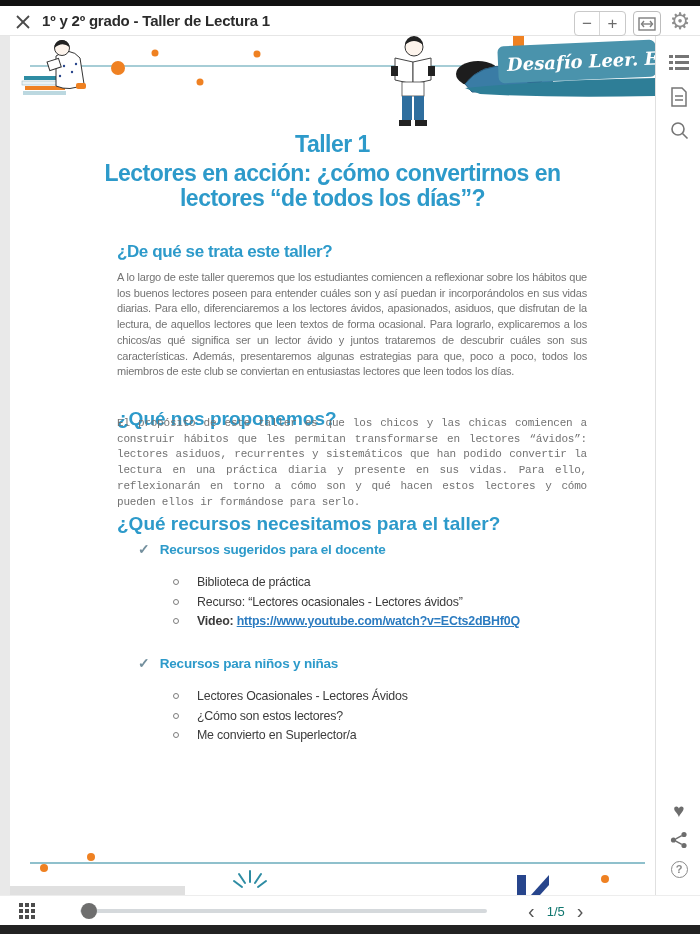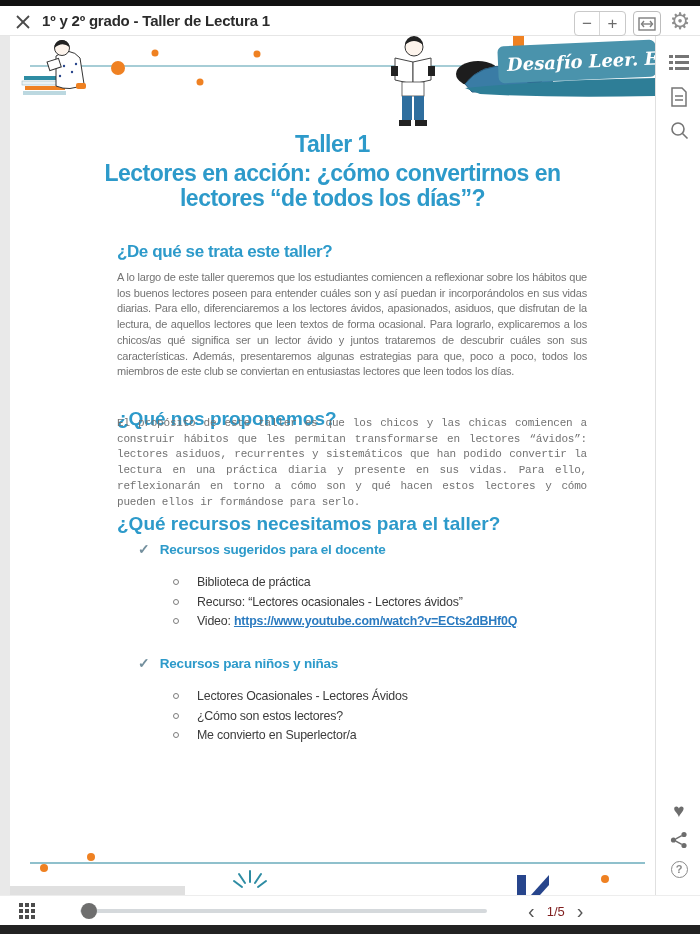--- a/index.html
+++ b/index.html
@@ -88,21 +88,21 @@
     display:grid; grid-template-columns:repeat(3,4px); grid-template-rows:repeat(3,4px);
     gap:2px; cursor:pointer; }
   .grid-icon i { background:#4c4c4c; }
   .slider-track { position:absolute; left:80px; top:13px; width:407px; height:4px;
     background:#d5d9dc; border-radius:2px; cursor:pointer; }
   .slider-handle { position:absolute; left:81px; top:7px; width:16px; height:16px;
     background:#6e6e6e; border-radius:50%; cursor:grab; }
   .pagenav { position:absolute; left:528px; top:0; height:30px; display:flex;
     align-items:center; gap:12px; }
   .nav-chev { font-size:20px; color:#555; cursor:pointer; line-height:28px; }
-  .page-ind { font-size:13px; color:#7f1d1d; font-weight:400; }
+  .page-ind { font-size:13px; color:#0f766e; font-weight:400; }
 </style>
 </head>
 <body>
 
 <div class="strip-top"></div>
 
 <div class="toolbar">
   <div class="close-btn">
     <svg width="20" height="20" viewBox="0 0 20 20">
       <line x1="4" y1="4" x2="16" y2="16" stroke="#4a4a4a" stroke-width="1.8"></line>
@@ -199,21 +199,21 @@
   <div class="bullet-row b1a">
     <span class="ring"></span>
     <span class="btext">Biblioteca de práctica</span>
   </div>
   <div class="bullet-row b1b">
     <span class="ring"></span>
     <span class="btext">Recurso: “Lectores ocasionales - Lectores ávidos”</span>
   </div>
   <div class="bullet-row b1c">
     <span class="ring"></span>
-    <span class="btext"><span style="position:static;font-weight:400;">Video: </span><a href="#" style="position:static;">https://www.youtube.com/watch?v=ECts2dBHf0Q</a></span>
+    <span class="btext"><span style="position:static;font-weight:700;">Video: </span><a href="#" style="position:static;">https://www.youtube.com/watch?v=ECts2dBHf0Q</a></span>
   </div>
 
   <div class="check-row cr2">
     <span class="ck">✓</span><span class="ck-label">Recursos para niños y niñas</span>
   </div>
   <div class="bullet-row b2b">
     <span class="ring"></span>
     <span class="btext">¿Cómo son estos lectores?</span>
   </div>
   <div class="bullet-row b2a">

